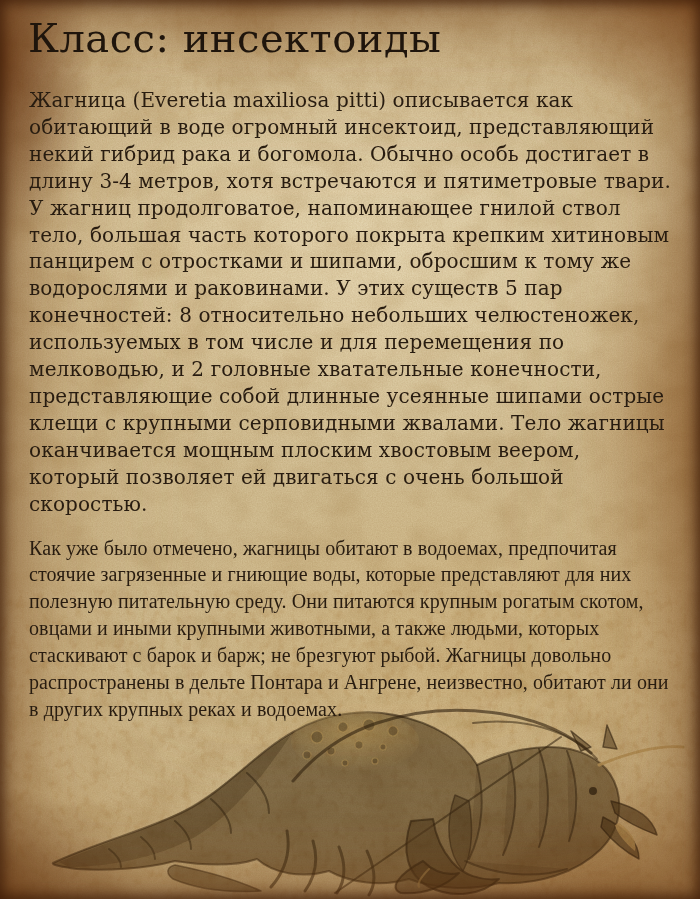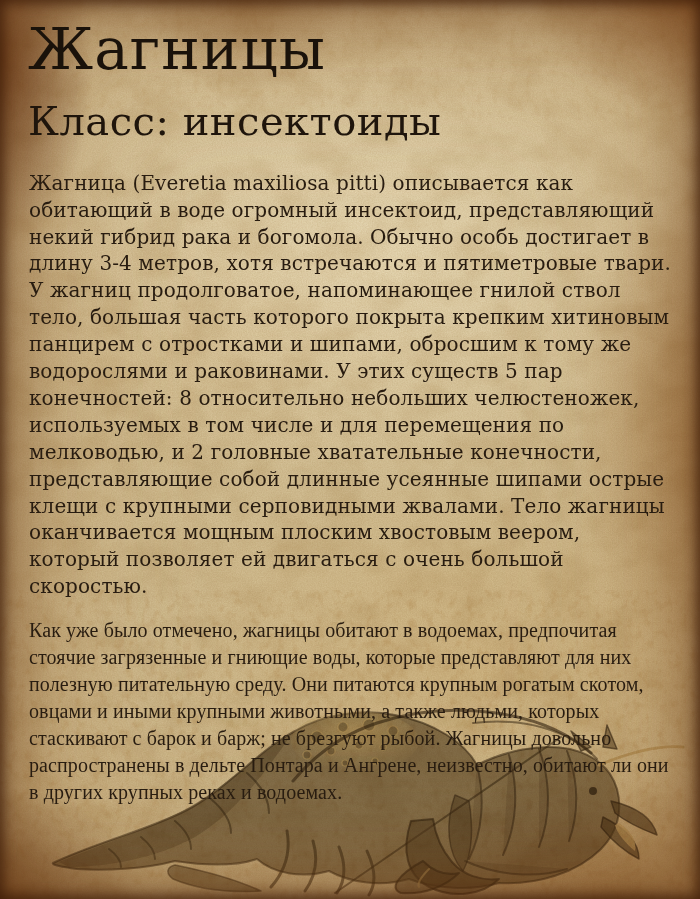--- a/index.html
+++ b/index.html
@@ -152,19 +152,18 @@
         <path d="M398,158 C372,172 364,186 376,190 C398,192 420,184 434,170
                  C420,173 408,168 398,158 Z"></path>
         <path fill="none" stroke="rgba(222,206,166,0.55)" stroke-width="2" d="M404,166 C396,174 392,180 394,184"></path>
       </g>
     </g>
   </svg>
 
   <div class="vignette"></div>
 
   <div class="text-layer">
-    <h1 class="title">Жагницы</h1>
     <h2 class="subtitle">Класс: инсектоиды</h2>
     <p class="body-text first">Жагница (Everetia maxiliosa pitti) описывается как обитающий в воде огромный инсектоид, представляющий некий гибрид рака и богомола. Обычно особь достигает в длину 3-4 метров, хотя встречаются и пятиметровые твари. У жагниц продолговатое, напоминающее гнилой ствол тело, большая часть которого покрыта крепким хитиновым панцирем с отростками и шипами, обросшим к тому же водорослями и раковинами. У этих существ 5 пар конечностей: 8 относительно небольших челюстеножек, используемых в том числе и для перемещения по мелководью, и 2 головные хватательные конечности, представляющие собой длинные усеянные шипами острые клещи с крупными серповидными жвалами. Тело жагницы оканчивается мощным плоским хвостовым веером, который позволяет ей двигаться с очень большой скоростью.</p>
     <p class="body-text second">Как уже было отмечено, жагницы обитают в водоемах, предпочитая стоячие загрязенные и гниющие воды, которые представляют для них полезную питательную среду. Они питаются крупным рогатым скотом, овцами и иными крупными животными, а также людьми, которых стаскивают с барок и барж; не брезгуют рыбой. Жагницы довольно распространены в дельте Понтара и Ангрене, неизвестно, обитают ли они в других крупных реках и водоемах.</p>
   </div>
 
 </div>
 
 </body></html>

